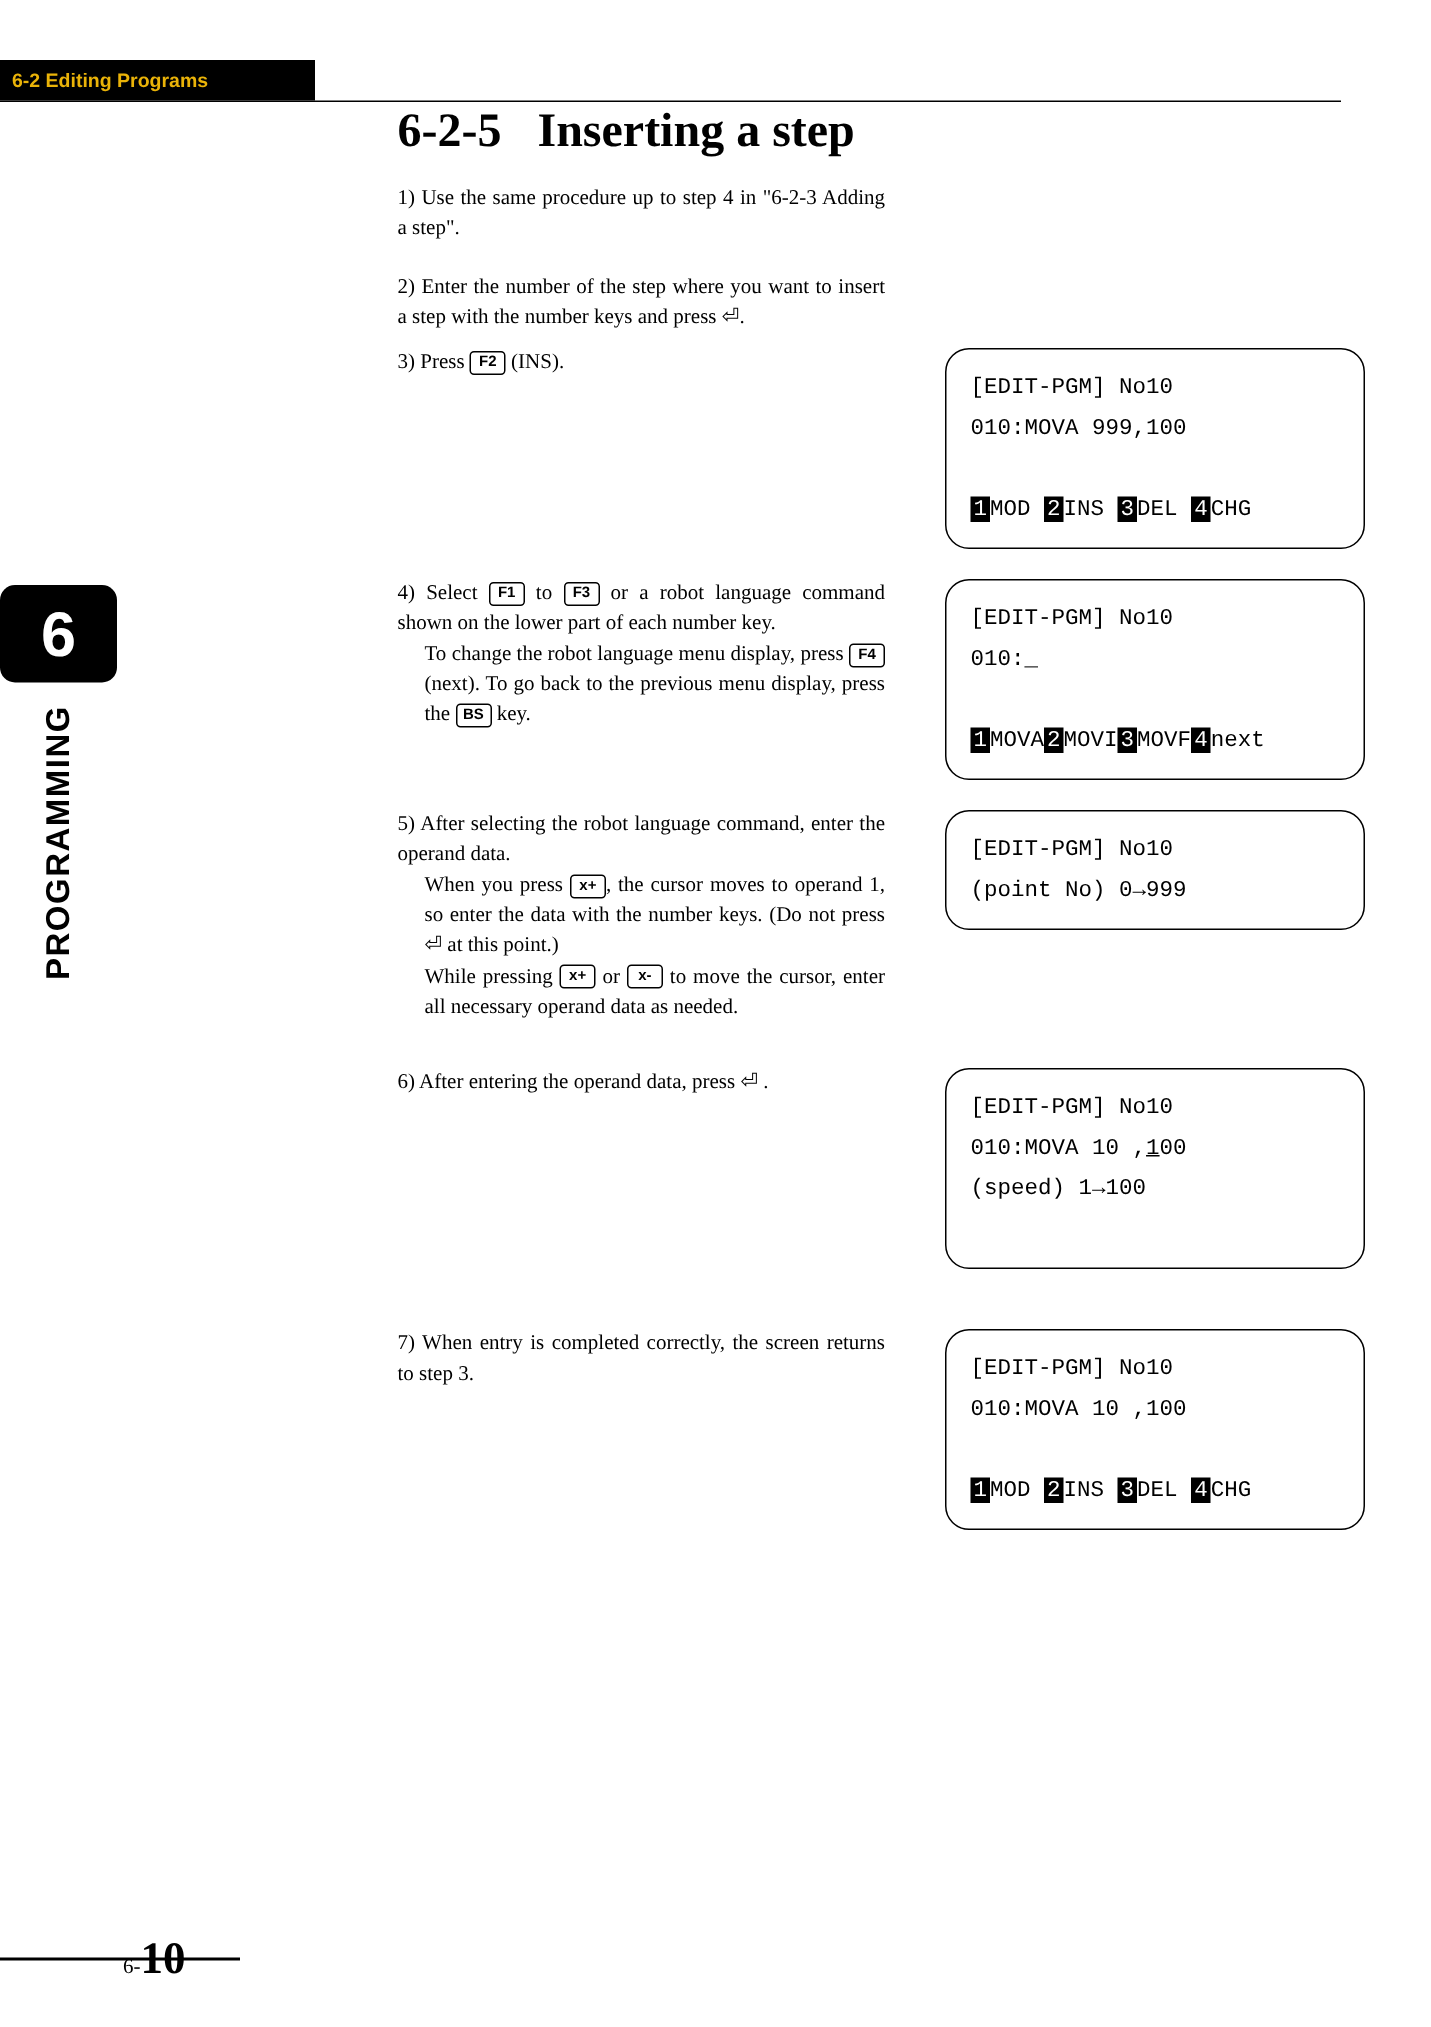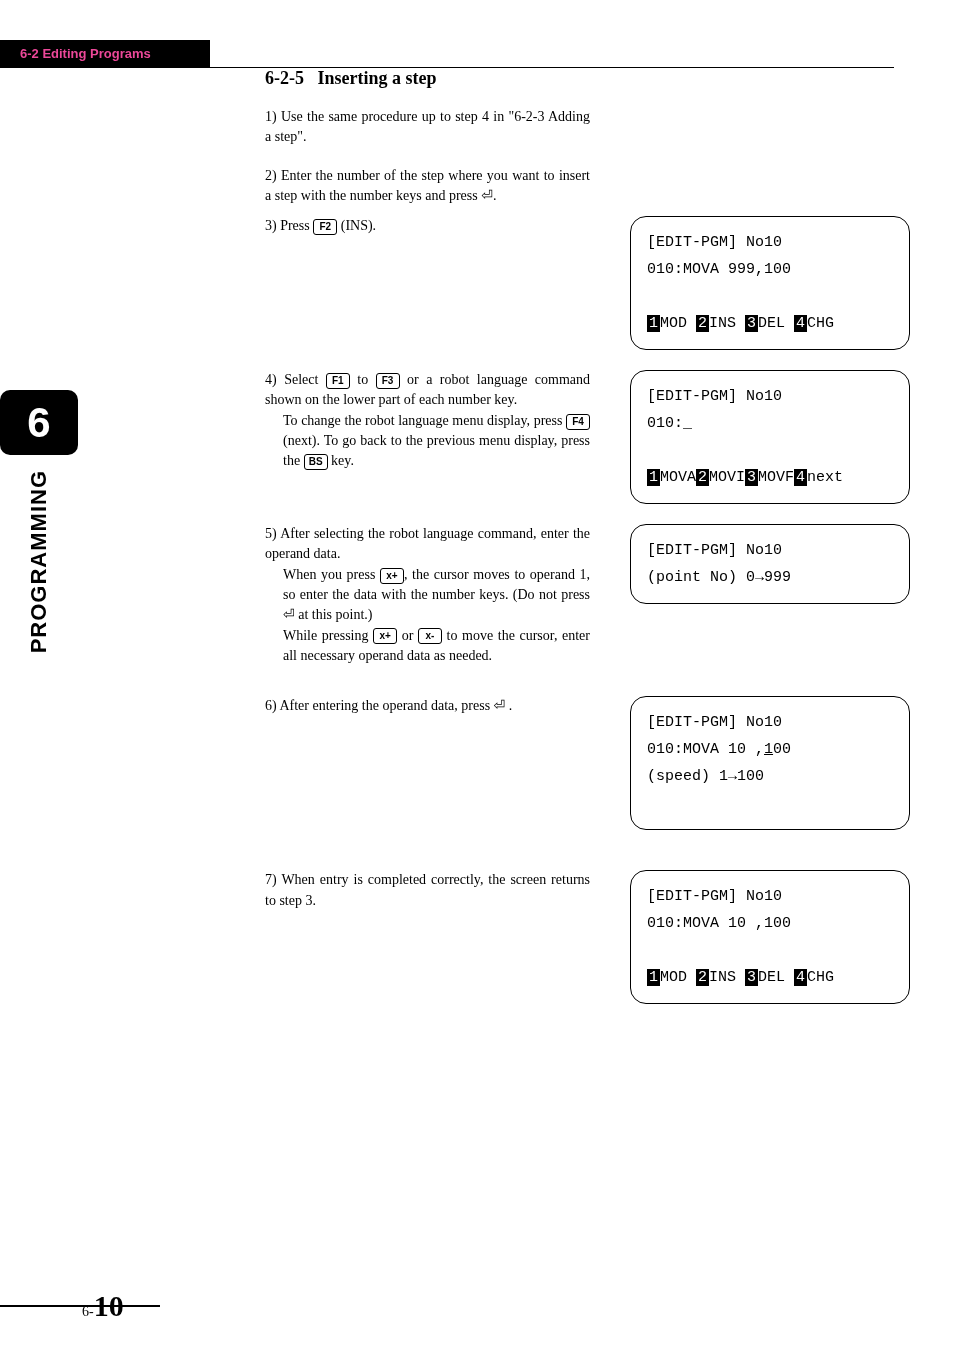--- a/index.html
+++ b/index.html
@@ -12,24 +12,24 @@
     position: relative;
   }
   .page {
     position: relative;
     width: 100%;
     height: 100%;
     padding: 40px 60px 40px 0;
   }
   .header-bar {
     background: #000;
-    color: #ec4899;
+    color: #eab308;
     font-size: 13px;
     font-weight: bold;
-    padding: 6px 20px;
+    padding: 6px 8px;
     font-family: Arial, Helvetica, sans-serif;
     display: inline-block;
     width: 210px;
     margin-left: 0;
   }
   .header-divider {
     width: 100%;
     height: 1px;
     background: #000;
     margin-top: 0;
@@ -62,21 +62,21 @@
     font-family: Arial, Helvetica, sans-serif;
     font-weight: bold;
     font-size: 22px;
     letter-spacing: 1px;
   }
   .content {
     margin-left: 265px;
     width: 665px;
   }
   .section-title {
-    font-size: 18px;
+    font-size: 32px;
     font-weight: bold;
     font-family: "Times New Roman", serif;
     margin-bottom: 18px;
   }
   .step-row {
     display: flex;
     margin-bottom: 10px;
     align-items: flex-start;
   }
   .step-text {

